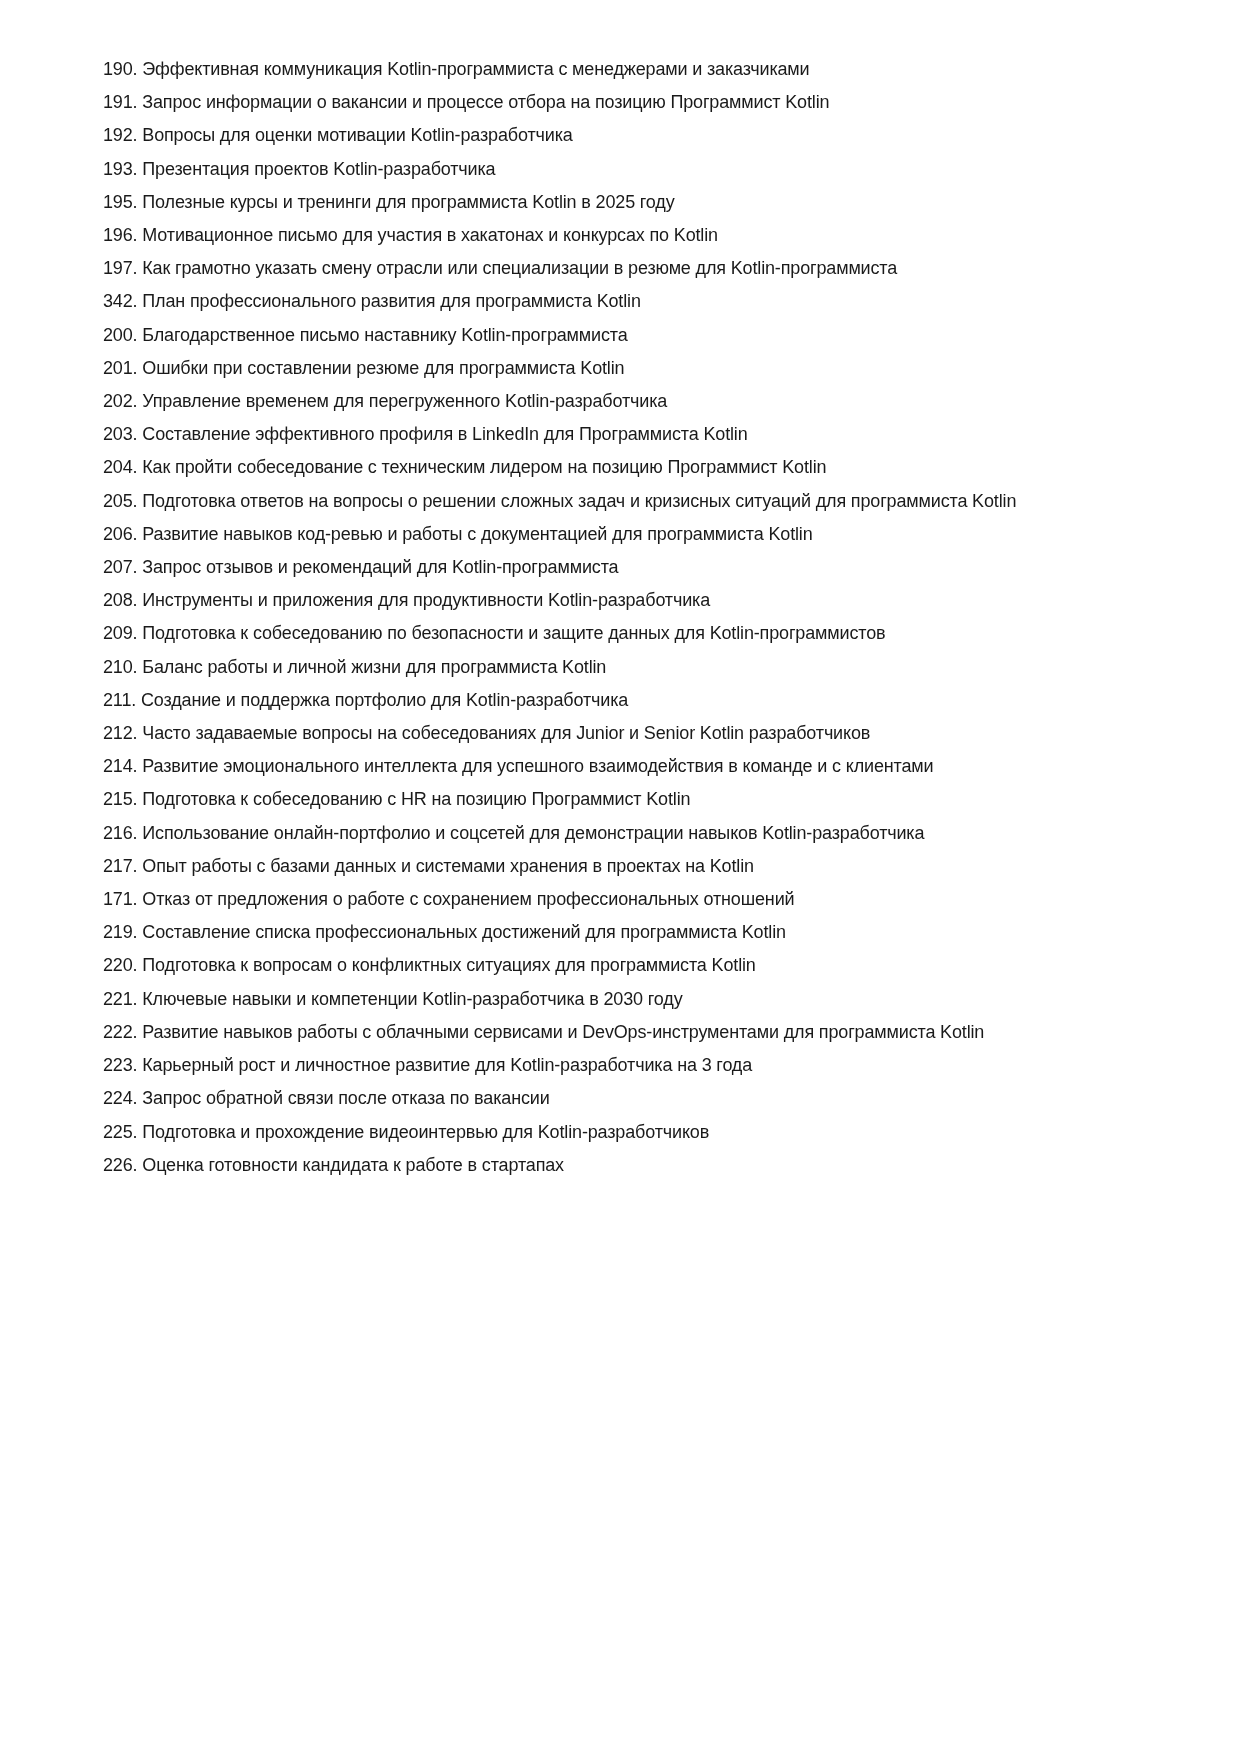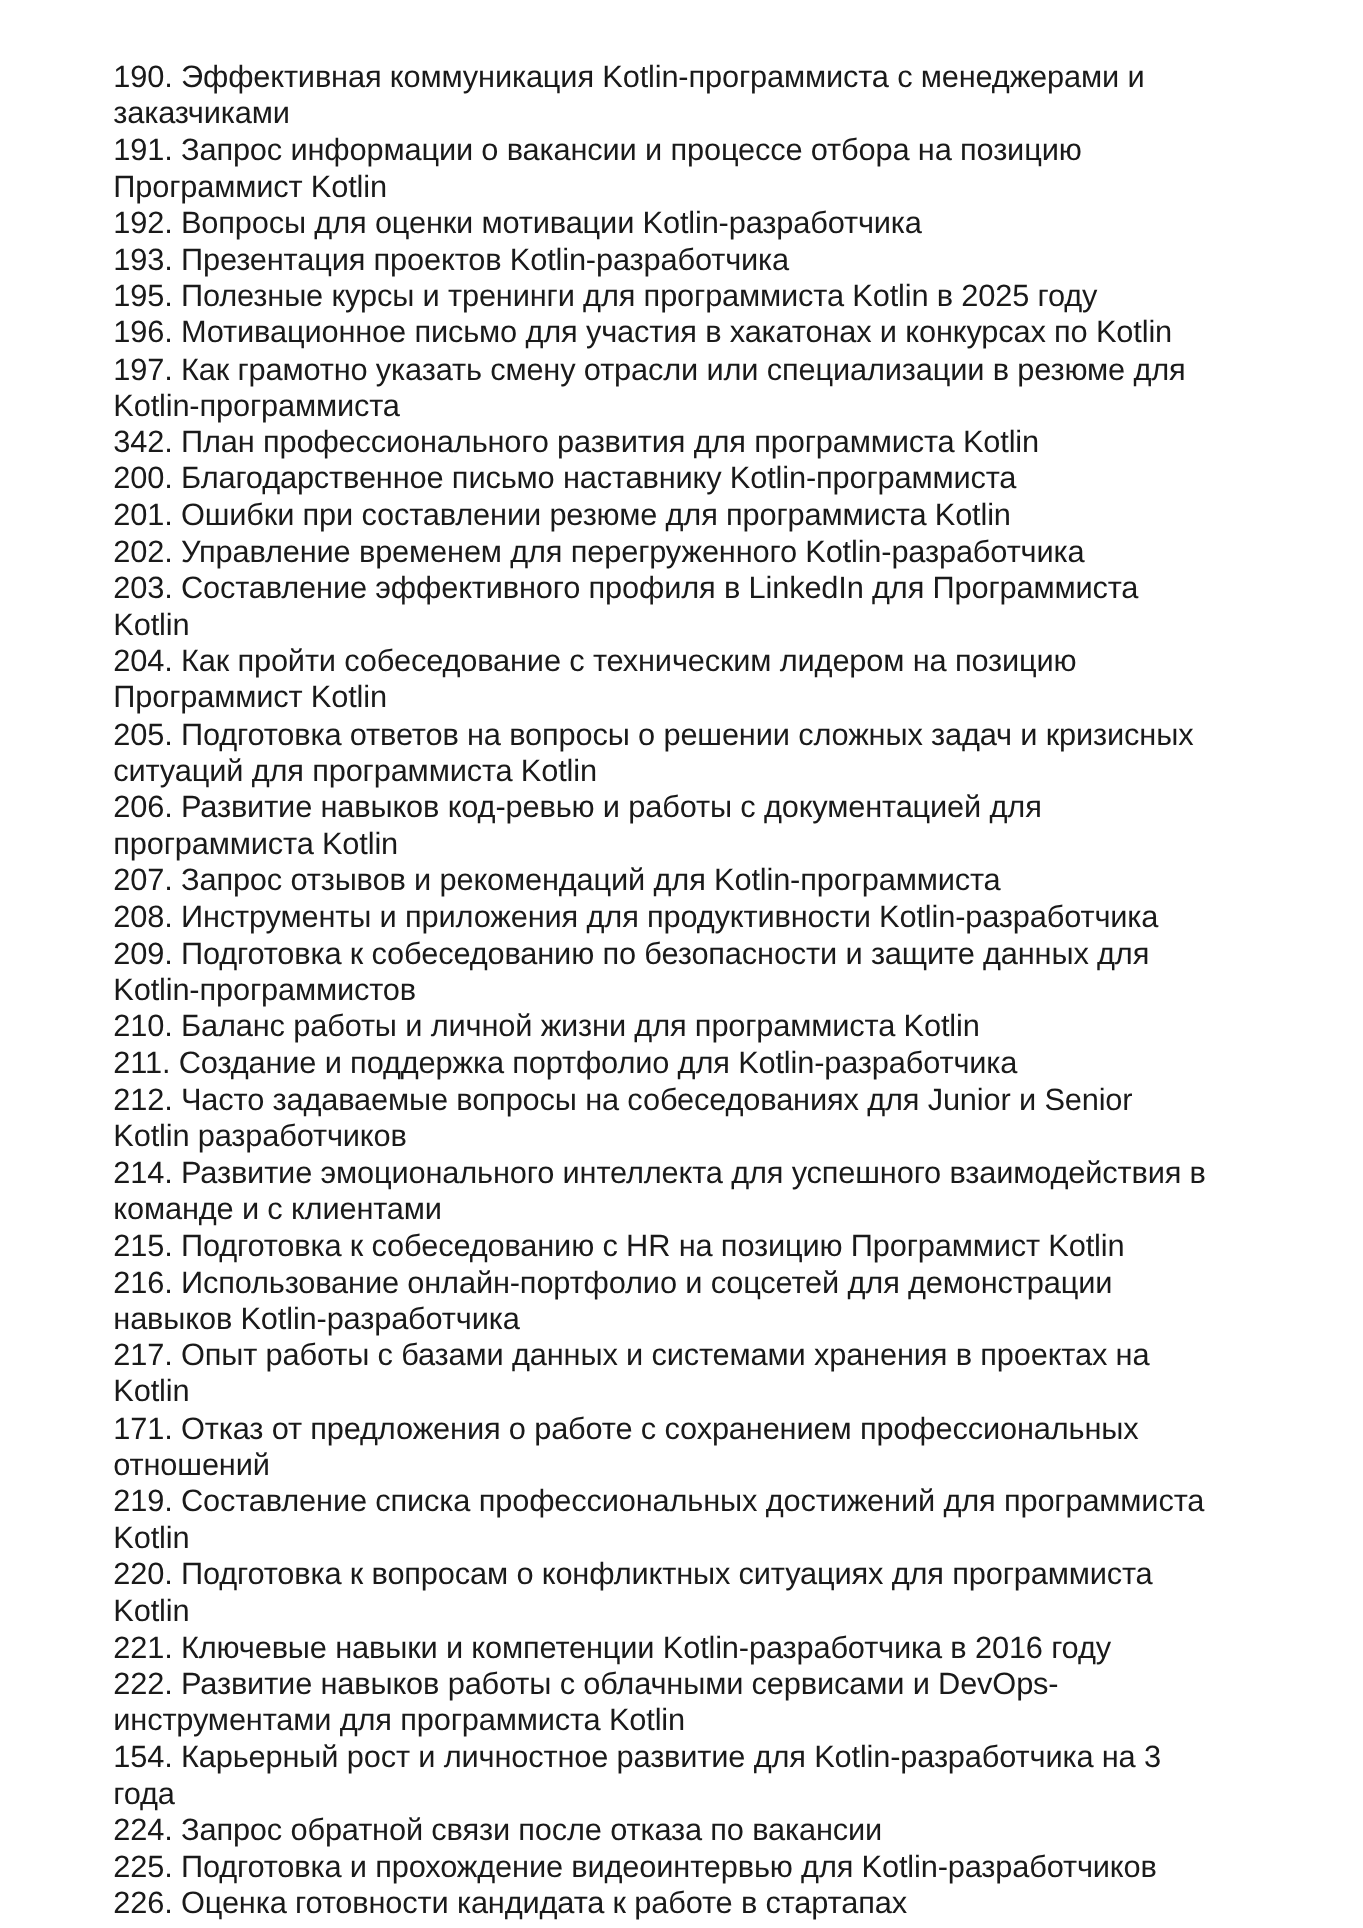--- a/index.html
+++ b/index.html
@@ -10,21 +10,21 @@
       font-family: "Liberation Sans", "DejaVu Sans", sans-serif;
       color: #1a1a1a;
     }
     .page {
       position: relative;
       padding: 53px 0 0 103px;
       width: 1000px;
     }
     .list { margin: 0; padding: 0; list-style: none; }
     .item {
-      font-size: 28px;
+      font-size: 18px;
       line-height: 33.2px;
       letter-spacing: -0.15px;
       margin: 0;
     }
   </style>
 </head>
 <body>
 
 <div class="page">
   <ul class="list">
@@ -49,20 +49,20 @@
     <li class="item">210. Баланс работы и личной жизни для программиста Kotlin</li>
     <li class="item">211. Создание и поддержка портфолио для Kotlin-разработчика</li>
     <li class="item">212. Часто задаваемые вопросы на собеседованиях для Junior и Senior Kotlin разработчиков</li>
     <li class="item">214. Развитие эмоционального интеллекта для успешного взаимодействия в команде и с клиентами</li>
     <li class="item">215. Подготовка к собеседованию с HR на позицию Программист Kotlin</li>
     <li class="item">216. Использование онлайн-портфолио и соцсетей для демонстрации навыков Kotlin-разработчика</li>
     <li class="item">217. Опыт работы с базами данных и системами хранения в проектах на Kotlin</li>
     <li class="item">171. Отказ от предложения о работе с сохранением профессиональных отношений</li>
     <li class="item">219. Составление списка профессиональных достижений для программиста Kotlin</li>
     <li class="item">220. Подготовка к вопросам о конфликтных ситуациях для программиста Kotlin</li>
-    <li class="item">221. Ключевые навыки и компетенции Kotlin-разработчика в 2016 году</li>
+    <li class="item">221. Ключевые навыки и компетенции Kotlin-разработчика в 2030 году</li>
     <li class="item">222. Развитие навыков работы с облачными сервисами и DevOps-инструментами для программиста Kotlin</li>
-    <li class="item">154. Карьерный рост и личностное развитие для Kotlin-разработчика на 3 года</li>
+    <li class="item">223. Карьерный рост и личностное развитие для Kotlin-разработчика на 3 года</li>
     <li class="item">224. Запрос обратной связи после отказа по вакансии</li>
     <li class="item">225. Подготовка и прохождение видеоинтервью для Kotlin-разработчиков</li>
     <li class="item">226. Оценка готовности кандидата к работе в стартапах</li>
   </ul>
 </div>
 
 </body></html>

